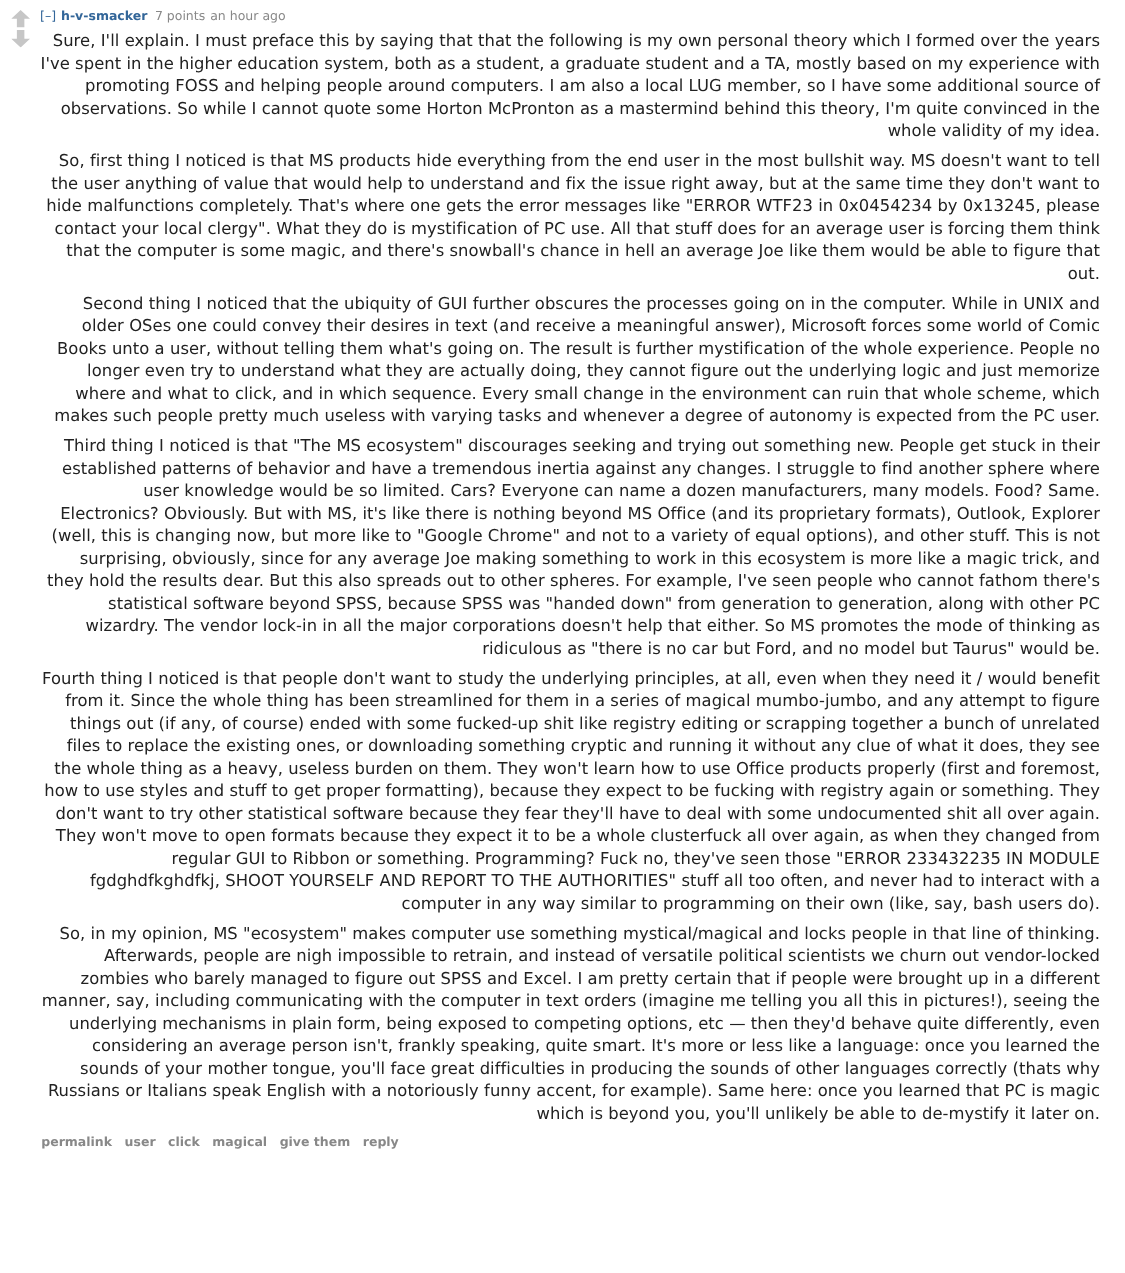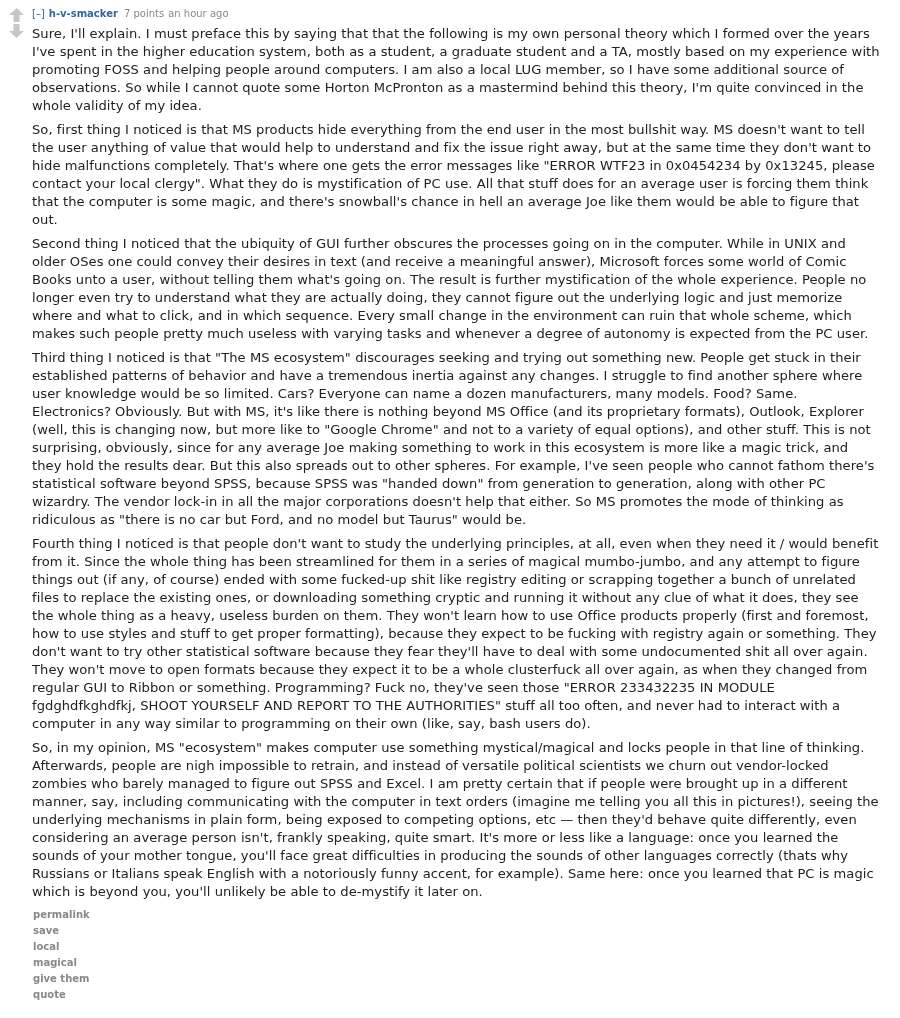--- a/index.html
+++ b/index.html
@@ -63,31 +63,31 @@
     margin-top: 3px;
     font-family: "DejaVu Sans", sans-serif;
     font-size: 13.1px;
     line-height: 18px;
     color: #222222;
     letter-spacing: 0.05px;
   }
   .md p {
     margin: 0 0 6px 0;
     padding: 0;
+    text-align: right;
   }
   .buttons {
     margin-top: 0px;
     padding: 0;
     list-style: none;
     display: flex;
     font-family: "DejaVu Sans", sans-serif;
     font-size: 10px;
     font-weight: bold;
     line-height: 16px;
-    flex-direction: column;
   }
   .buttons li {
     margin-right: 8px;
     padding: 0 1px;
   }
   .buttons a {
     color: #888888;
     text-decoration: none;
     cursor: pointer;
   }
@@ -119,20 +119,20 @@
       <p>Sure, I'll explain. I must preface this by saying that that the following is my own personal theory which I formed over the years I've spent in the higher education system, both as a student, a graduate student and a TA, mostly based on my experience with promoting FOSS and helping people around computers. I am also a local LUG member, so I have some additional source of observations. So while I cannot quote some Horton McPronton as a mastermind behind this theory, I'm quite convinced in the whole validity of my idea.</p>
       <p>So, first thing I noticed is that MS products hide everything from the end user in the most bullshit way. MS doesn't want to tell the user anything of value that would help to understand and fix the issue right away, but at the same time they don't want to hide malfunctions completely. That's where one gets the error messages like "ERROR WTF23 in 0x0454234 by 0x13245, please contact your local clergy". What they do is mystification of PC use. All that stuff does for an average user is forcing them think that the computer is some magic, and there's snowball's chance in hell an average Joe like them would be able to figure that out.</p>
       <p>Second thing I noticed that the ubiquity of GUI further obscures the processes going on in the computer. While in UNIX and older OSes one could convey their desires in text (and receive a meaningful answer), Microsoft forces some world of Comic Books unto a user, without telling them what's going on. The result is further mystification of the whole experience. People no longer even try to understand what they are actually doing, they cannot figure out the underlying logic and just memorize where and what to click, and in which sequence. Every small change in the environment can ruin that whole scheme, which makes such people pretty much useless with varying tasks and whenever a degree of autonomy is expected from the PC user.</p>
       <p>Third thing I noticed is that "The MS ecosystem" discourages seeking and trying out something new. People get stuck in their established patterns of behavior and have a tremendous inertia against any changes. I struggle to find another sphere where user knowledge would be so limited. Cars? Everyone can name a dozen manufacturers, many models. Food? Same. Electronics? Obviously. But with MS, it's like there is nothing beyond MS Office (and its proprietary formats), Outlook, Explorer (well, this is changing now, but more like to "Google Chrome" and not to a variety of equal options), and other stuff. This is not surprising, obviously, since for any average Joe making something to work in this ecosystem is more like a magic trick, and they hold the results dear. But this also spreads out to other spheres. For example, I've seen people who cannot fathom there's statistical software beyond SPSS, because SPSS was "handed down" from generation to generation, along with other PC wizardry. The vendor lock-in in all the major corporations doesn't help that either. So MS promotes the mode of thinking as ridiculous as "there is no car but Ford, and no model but Taurus" would be.</p>
       <p>Fourth thing I noticed is that people don't want to study the underlying principles, at all, even when they need it / would benefit from it. Since the whole thing has been streamlined for them in a series of magical mumbo-jumbo, and any attempt to figure things out (if any, of course) ended with some fucked-up shit like registry editing or scrapping together a bunch of unrelated files to replace the existing ones, or downloading something cryptic and running it without any clue of what it does, they see the whole thing as a heavy, useless burden on them. They won't learn how to use Office products properly (first and foremost, how to use styles and stuff to get proper formatting), because they expect to be fucking with registry again or something. They don't want to try other statistical software because they fear they'll have to deal with some undocumented shit all over again. They won't move to open formats because they expect it to be a whole clusterfuck all over again, as when they changed from regular GUI to Ribbon or something. Programming? Fuck no, they've seen those "ERROR 233432235 IN MODULE fgdghdfkghdfkj, SHOOT YOURSELF AND REPORT TO THE AUTHORITIES" stuff all too often, and never had to interact with a computer in any way similar to programming on their own (like, say, bash users do).</p>
       <p>So, in my opinion, MS "ecosystem" makes computer use something mystical/magical and locks people in that line of thinking. Afterwards, people are nigh impossible to retrain, and instead of versatile political scientists we churn out vendor-locked zombies who barely managed to figure out SPSS and Excel. I am pretty certain that if people were brought up in a different manner, say, including communicating with the computer in text orders (imagine me telling you all this in pictures!), seeing the underlying mechanisms in plain form, being exposed to competing options, etc — then they'd behave quite differently, even considering an average person isn't, frankly speaking, quite smart. It's more or less like a language: once you learned the sounds of your mother tongue, you'll face great difficulties in producing the sounds of other languages correctly (thats why Russians or Italians speak English with a notoriously funny accent, for example). Same here: once you learned that PC is magic which is beyond you, you'll unlikely be able to de-mystify it later on.</p>
     </div>
 
     <ul class="buttons">
       <li><a>permalink</a></li>
-      <li><a>save</a></li>
-      <li><a>local</a></li>
+      <li><a>user</a></li>
+      <li><a>click</a></li>
       <li><a>magical</a></li>
       <li><a>give them</a></li>
-      <li><a>quote</a></li>
+      <li><a>reply</a></li>
     </ul>
   </div>
 </div>
 
 </body></html>

